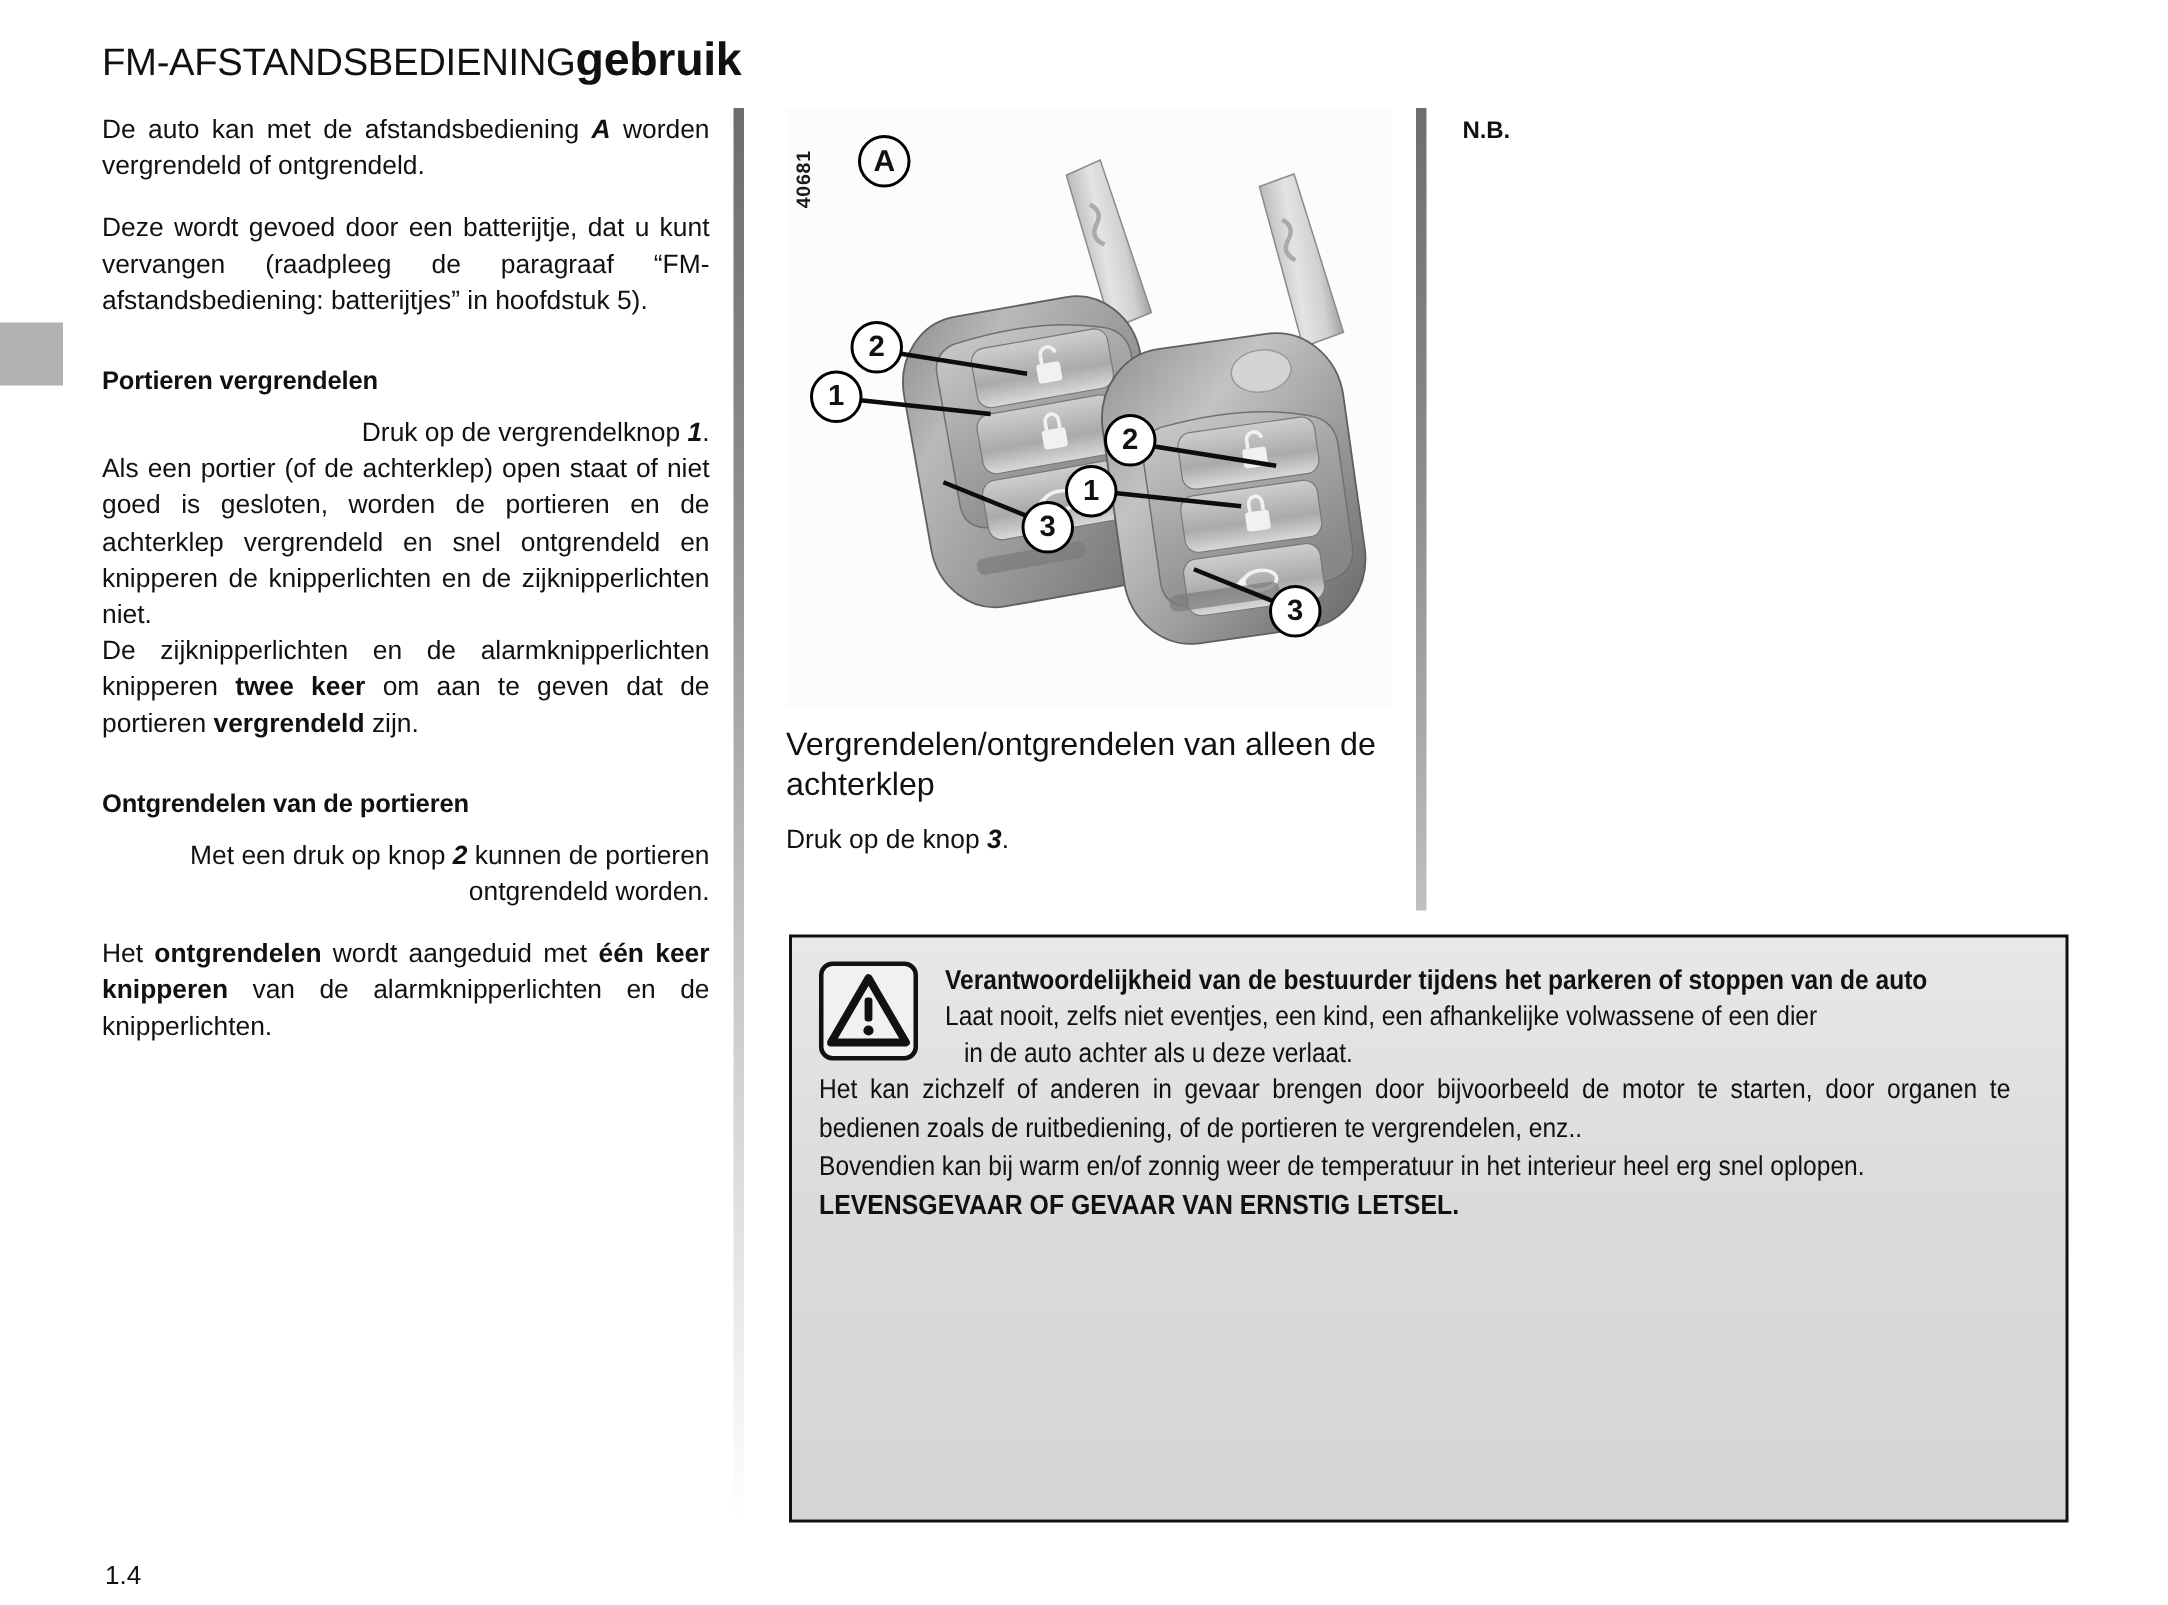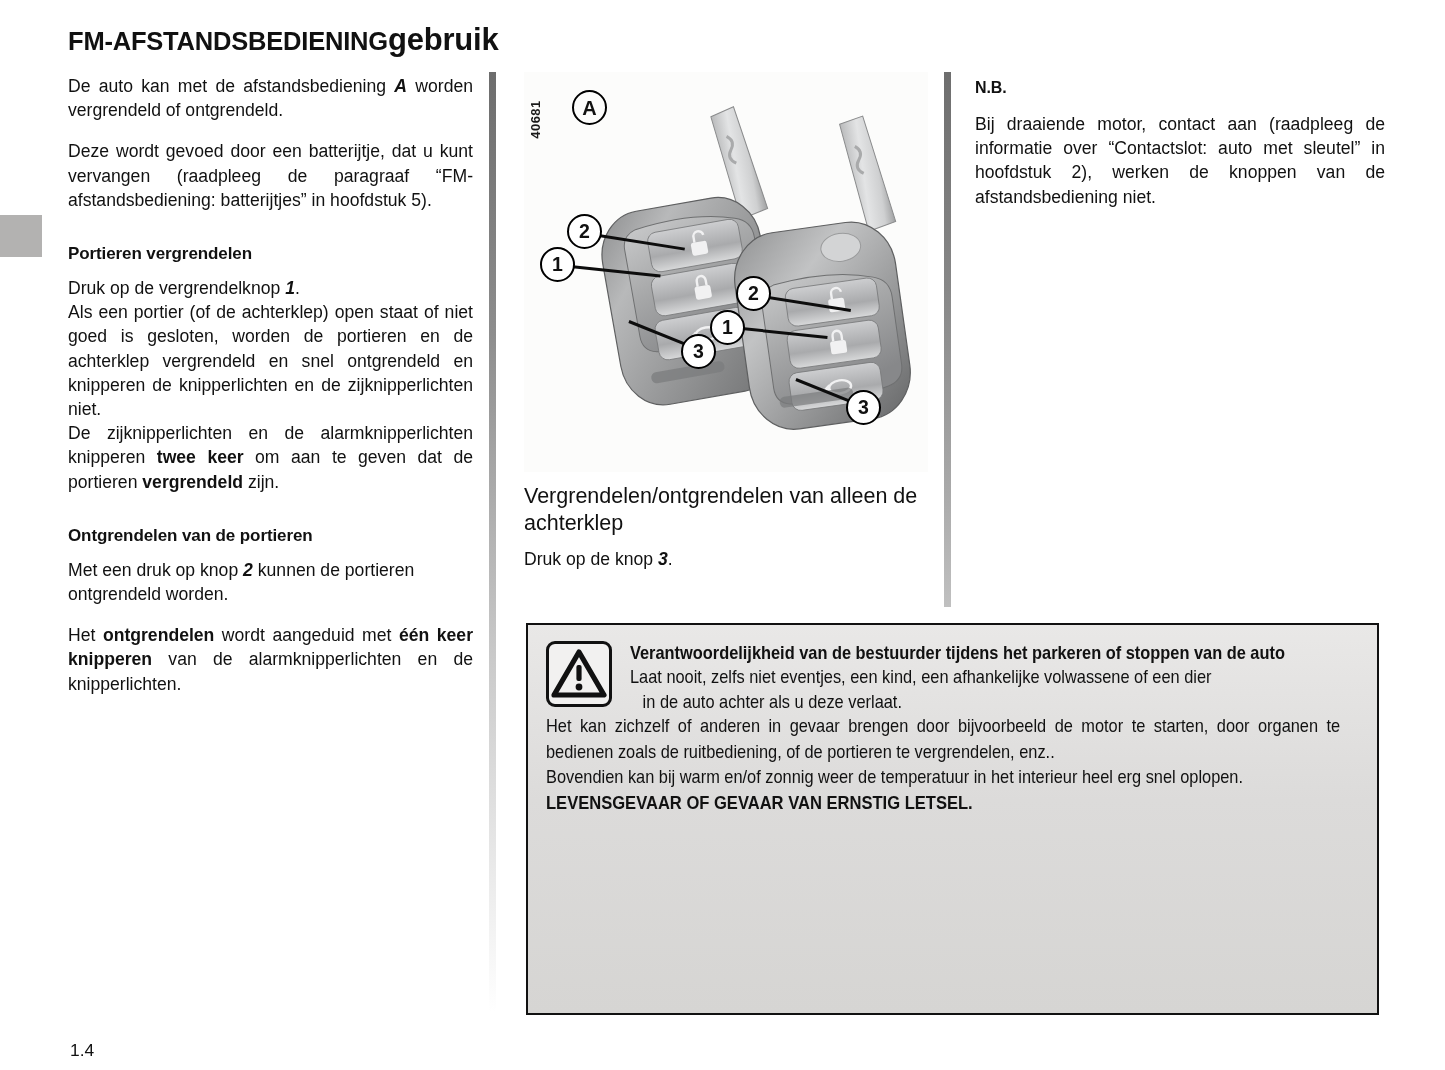--- a/index.html
+++ b/index.html
@@ -29,21 +29,21 @@
   
   .page-title {
     position: absolute;
     left: 68px;
     top: 22px;
     font-size: 25.5px;
     letter-spacing: -0.2px;
     white-space: nowrap;
   }
   .page-title .t-main {
-    font-weight: bold;
+    font-weight: normal;
   }
   .page-title .t-sub {
     font-weight: bold;
     font-size: 31px;
   }
 
   
   .col {
     position: absolute;
     top: 74px;
@@ -52,21 +52,21 @@
   .col-3 { left: 975px; width: 410px; }
 
   p.body {
     margin: 0 0 17px 0;
     font-size: 17.6px;
     line-height: 24.2px;
     text-align: justify;
     text-justify: inter-word;
   }
   p.body.last { margin-bottom: 0; }
-  p.body.nojust { text-align: left; }
+  p.body.nojust { text-align: right; }
 
   h2.sec {
     margin: 28px 0 9px 0;
     font-size: 17px;
     font-weight: bold;
     line-height: 27px;
     letter-spacing: -0.1px;
   }
   h2.sec.first { margin-top: 0; }
 
@@ -394,21 +394,20 @@
   <div class="callout" style="left:322px; top:318px;">3</div>
 </div>
 
 <div class="illus-caption">
   <h2>Vergrendelen/ontgrendelen van alleen de achterklep</h2>
   <p><span>Druk op de knop </span><span class="bolditalic">3</span><span>.</span></p>
 </div>
 
 <div class="col col-3">
   <h2 class="sec first" style="font-size:16px;margin-bottom:11px;">N.B.</h2>
-  <p class="body last">Bij draaiende motor, contact aan (raadpleeg de informatie over “Contactslot: auto met sleutel” in hoofdstuk 2), werken de knoppen van de afstandsbediening niet.</p>
 </div>
 
 <div class="warnbox">
   <div class="warn-inner">
     <div class="warn-icon">
       <svg width="60" height="60" viewBox="0 0 60 60">
         <path d="M30 8 L55 51 L5 51 Z" fill="none" stroke="#111" stroke-width="5.2" stroke-linejoin="round"></path>
         <rect x="27.4" y="21" width="5.2" height="16" rx="2" fill="#111"></rect>
         <circle cx="30" cy="43" r="3.4" fill="#111"></circle>
       </svg>

